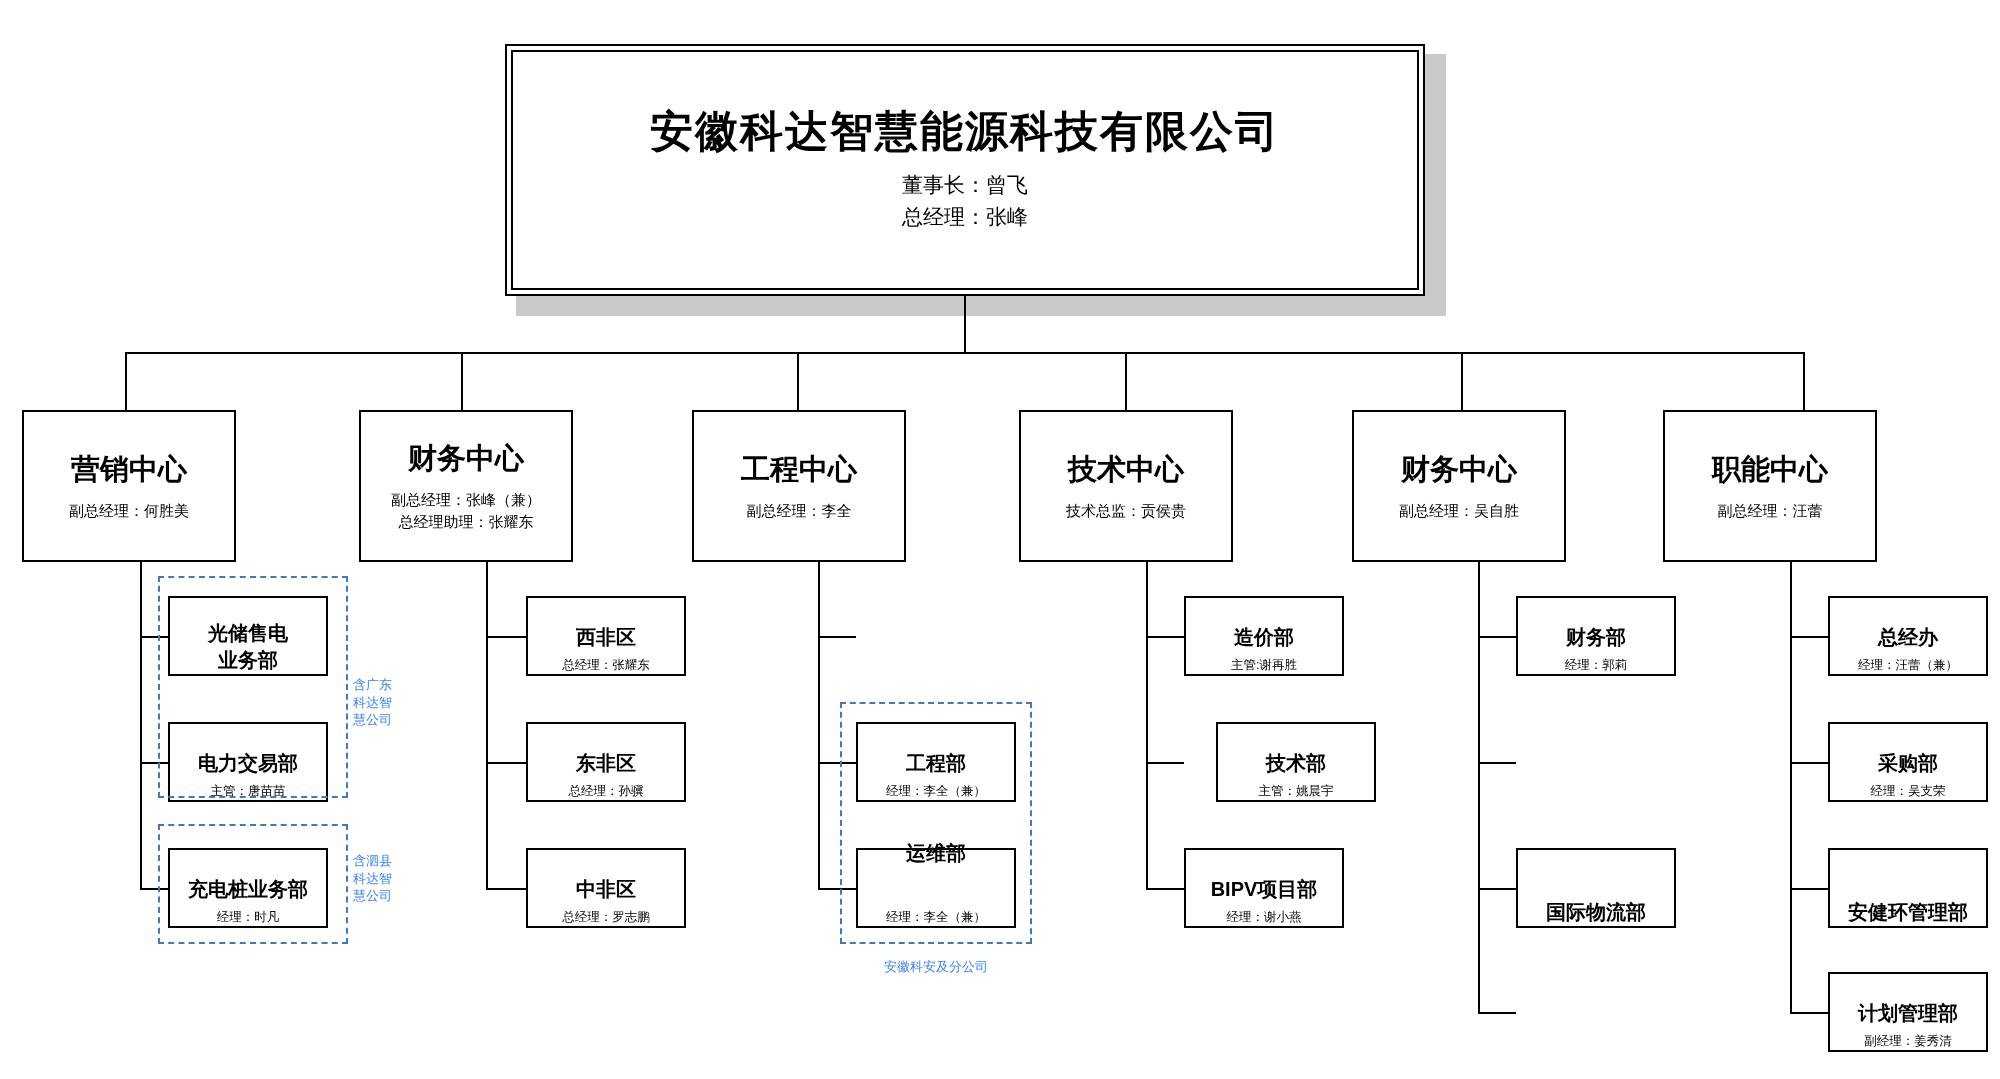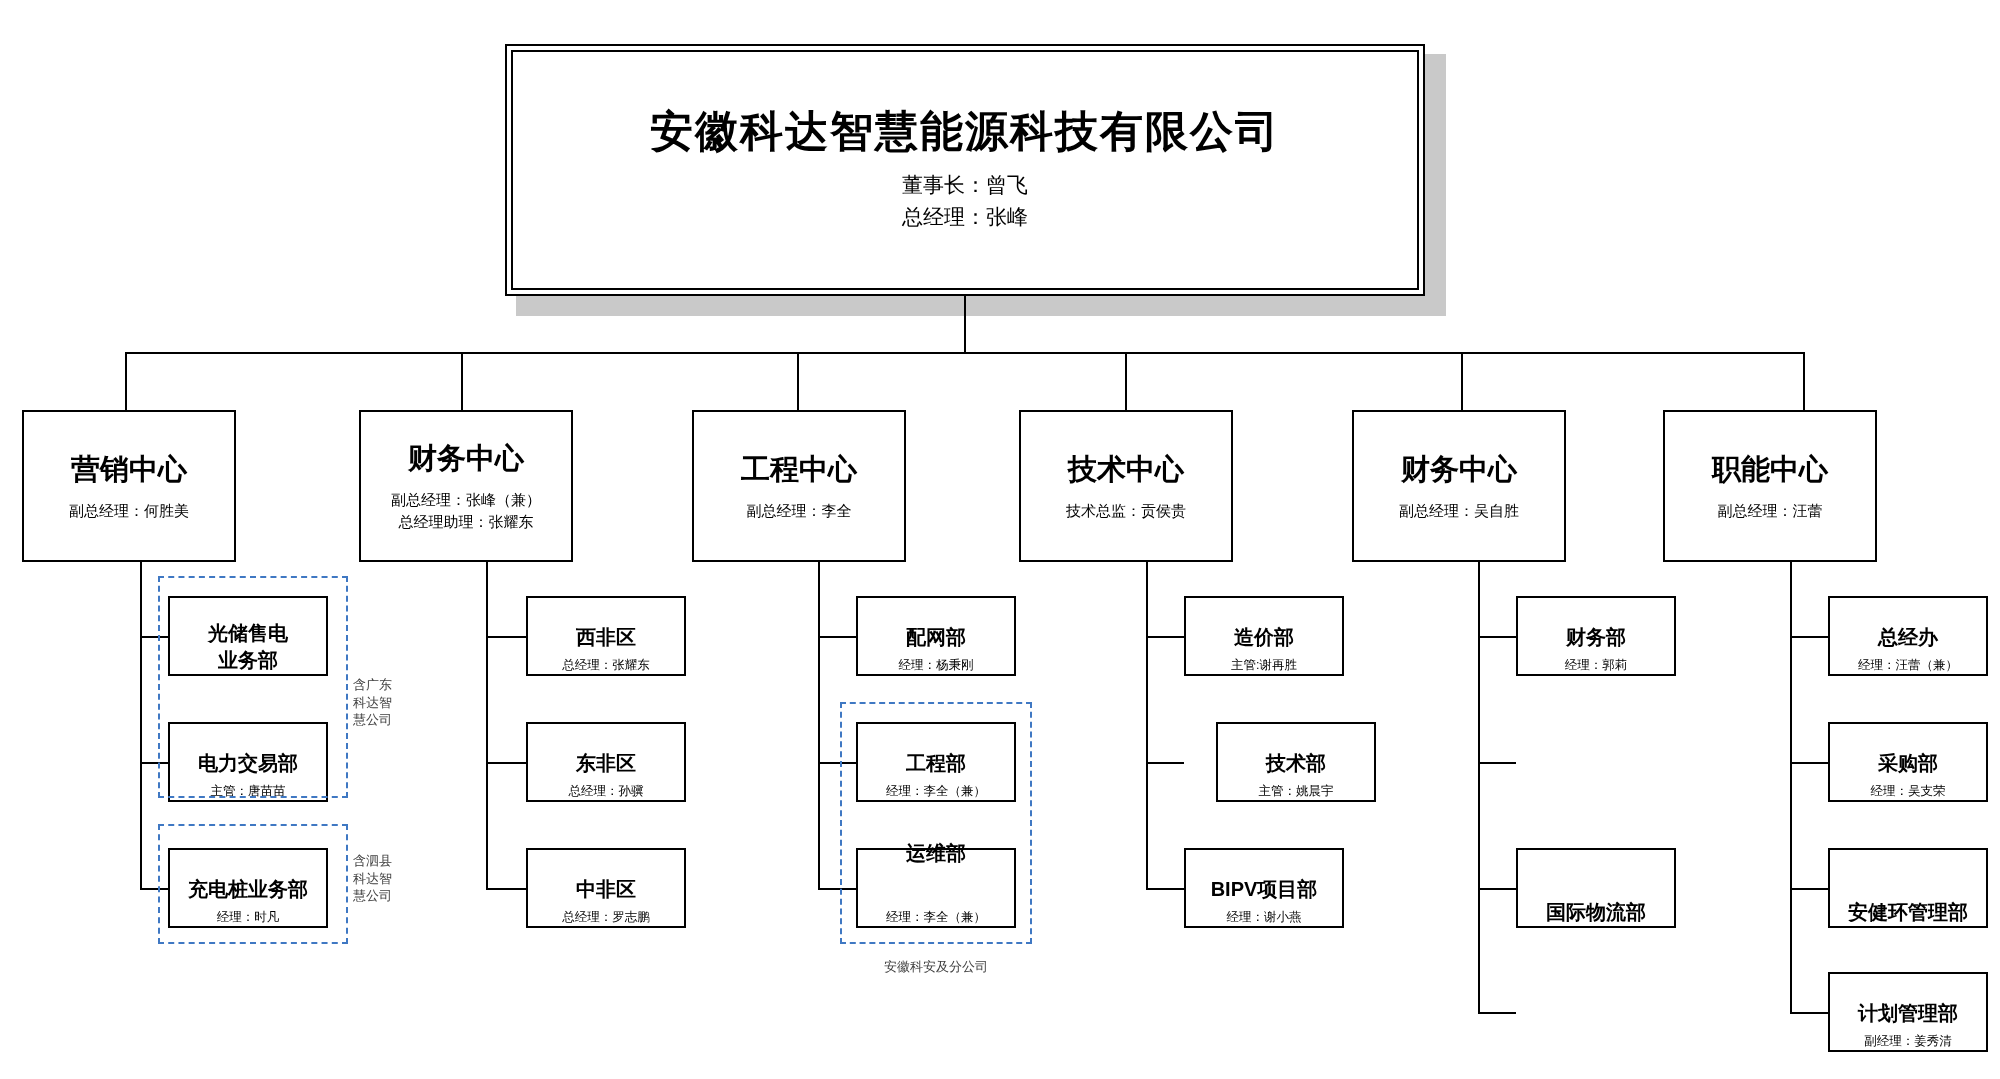--- a/index.html
+++ b/index.html
@@ -115,21 +115,21 @@
   
   .dashed-group {
     position: absolute;
     box-sizing: border-box;
     border: 2px dashed #3f78c3;
     background: transparent;
     pointer-events: none;
   }
   .note {
     position: absolute;
-    color: #404040;
+    color: #3b82f6;
     font-size: 13px;
     line-height: 1.35;
   }
   .note-center {
     text-align: center;
   }
 </style>
 </head>
 <body>
 
@@ -229,24 +229,20 @@
   <div class="box dept-box" style="left:526px; top:848px;">
     <div class="dept-title">中非区</div>
     <div class="dept-sub">总经理：罗志鹏</div>
   </div>
 
   <div class="line vline" style="left:818px; top:562px; height:326px;"></div>
   <div class="line hline" style="left:818px; top:636px; width:38px;"></div>
   <div class="line hline" style="left:818px; top:762px; width:38px;"></div>
   <div class="line hline" style="left:818px; top:888px; width:38px;"></div>
 
-  <div class="box dept-box" style="left:856px; top:596px;">
-    <div class="dept-title">配网部</div>
-    <div class="dept-sub">经理：杨秉刚</div>
-  </div>
   <div class="box dept-box" style="left:856px; top:722px;">
     <div class="dept-title">工程部</div>
     <div class="dept-sub">经理：李全（兼）</div>
   </div>
   <div class="box dept-box" style="left:856px; top:848px;gap:36px;">
     <div class="dept-title">运维部</div>
     <div class="dept-sub">经理：李全（兼）</div>
   </div>
 
   <div class="dashed-group" style="left:840px; top:702px; width:192px; height:242px;"></div>

